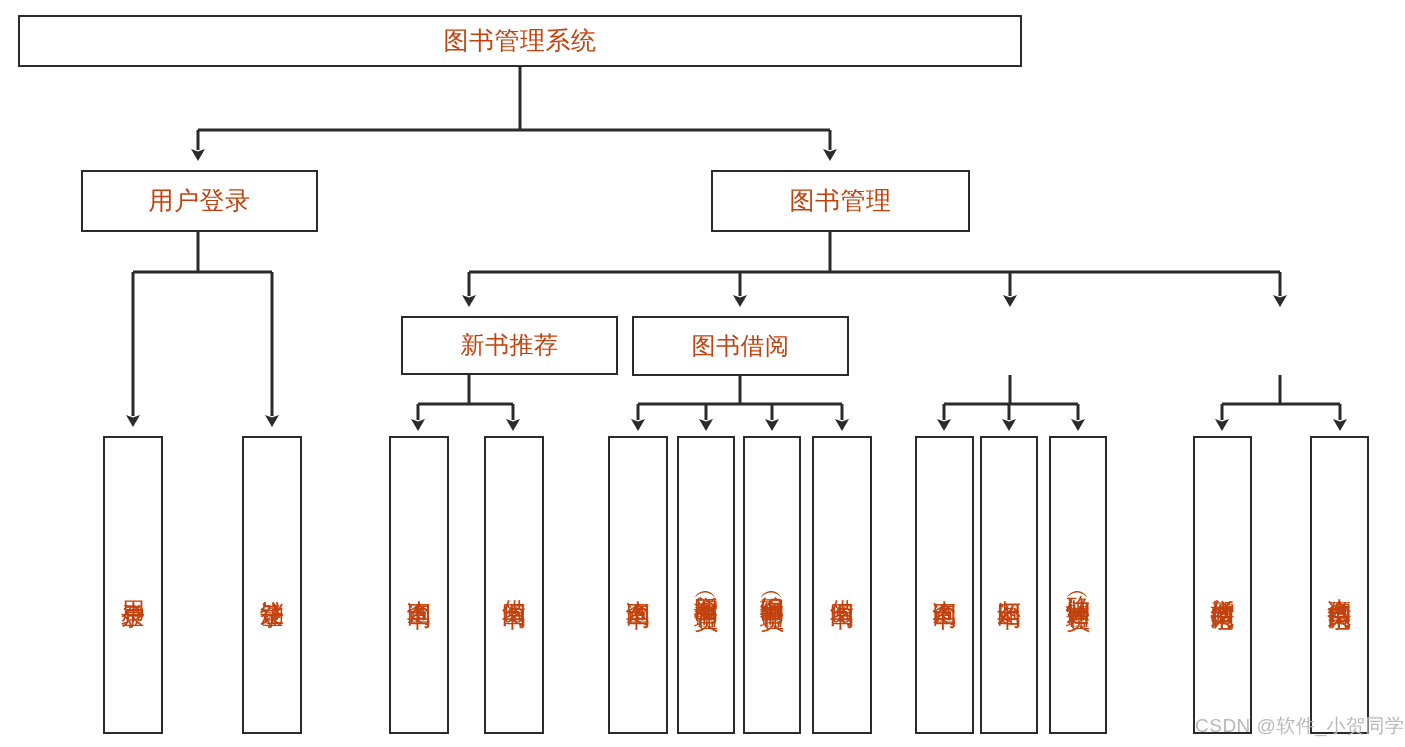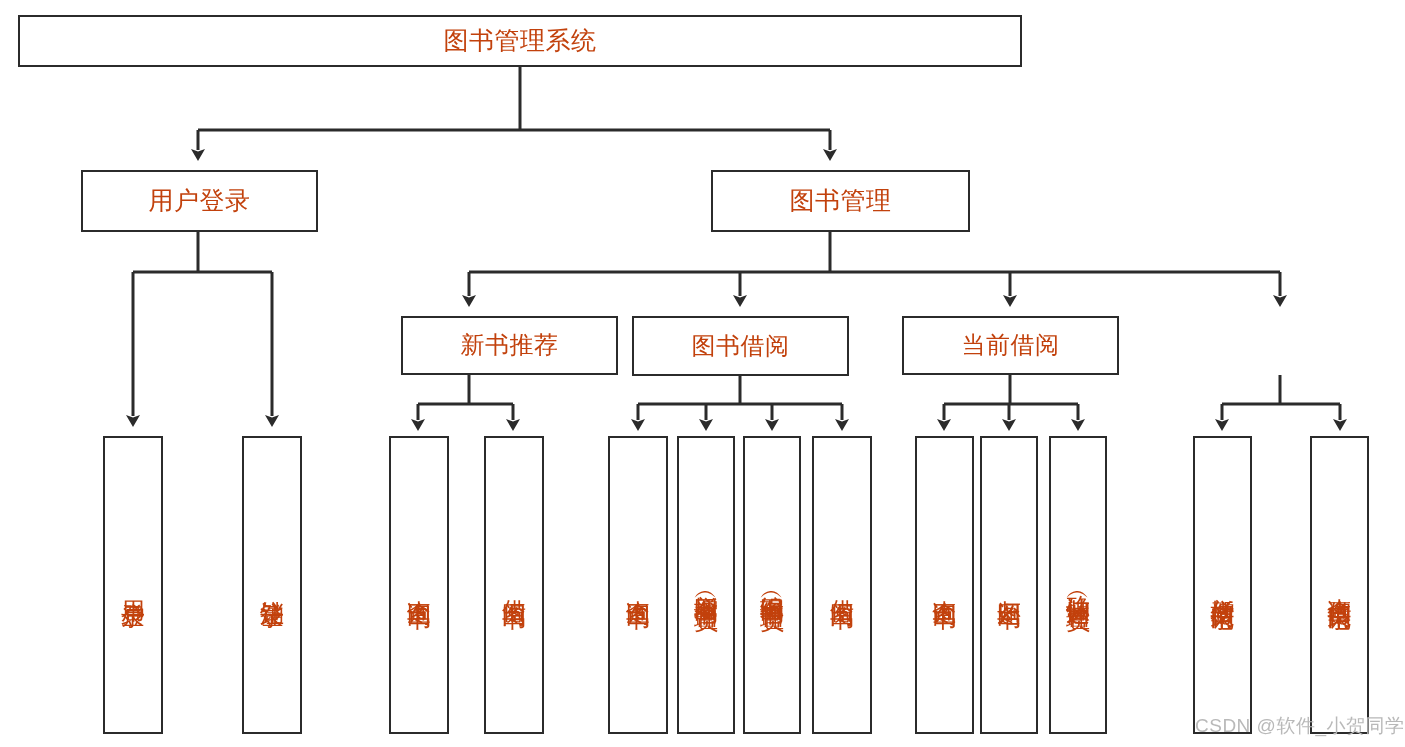--- a/index.html
+++ b/index.html
@@ -132,23 +132,20 @@
   <div class="node-box lvl2" style="left:711px; top:170px; width:259px; height:62px;">
     <span class="node-label">图书管理</span>
   </div>
 
   <div class="node-box lvl3" style="left:361px; top:316px; width:217px; height:59px;margin-left:40px;">
     <span class="node-label">新书推荐</span>
   </div>
   <div class="node-box lvl3" style="left:632px; top:316px; width:217px; height:60px;">
     <span class="node-label">图书借阅</span>
   </div>
-  <div class="node-box lvl3" style="left:902px; top:316px; width:217px; height:59px;">
-    <span class="node-label">当前借阅</span>
-  </div>
 
   <div class="node-box leaf" style="left:103px; top:436px; width:60px; height:298px;">
     <span class="node-label">用户登录</span>
   </div>
   <div class="node-box leaf" style="left:242px; top:436px; width:60px; height:298px;">
     <span class="node-label">注销登录</span>
   </div>
 
   <div class="node-box leaf" style="left:389px; top:436px; width:60px; height:298px;">
     <span class="node-label">查询图书</span>

